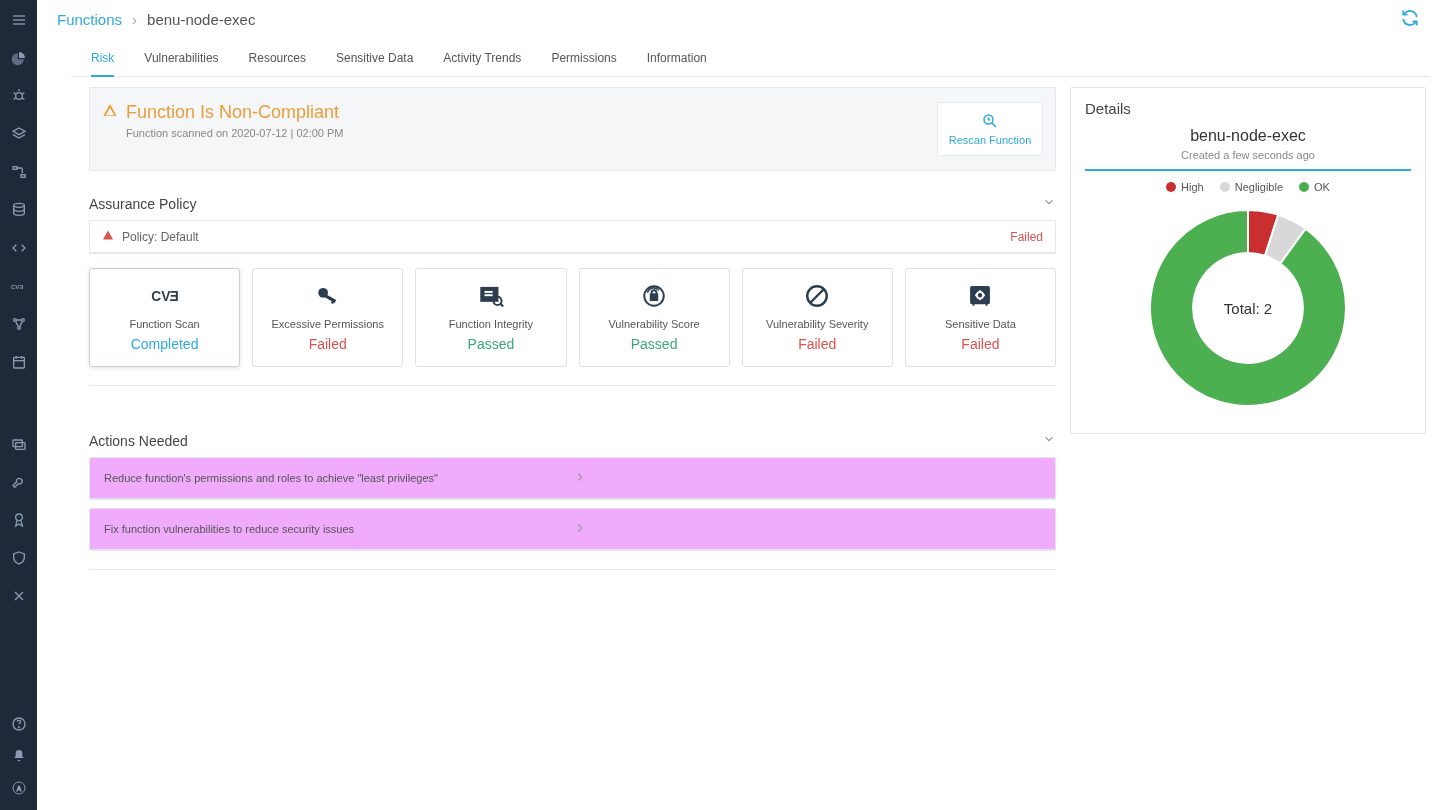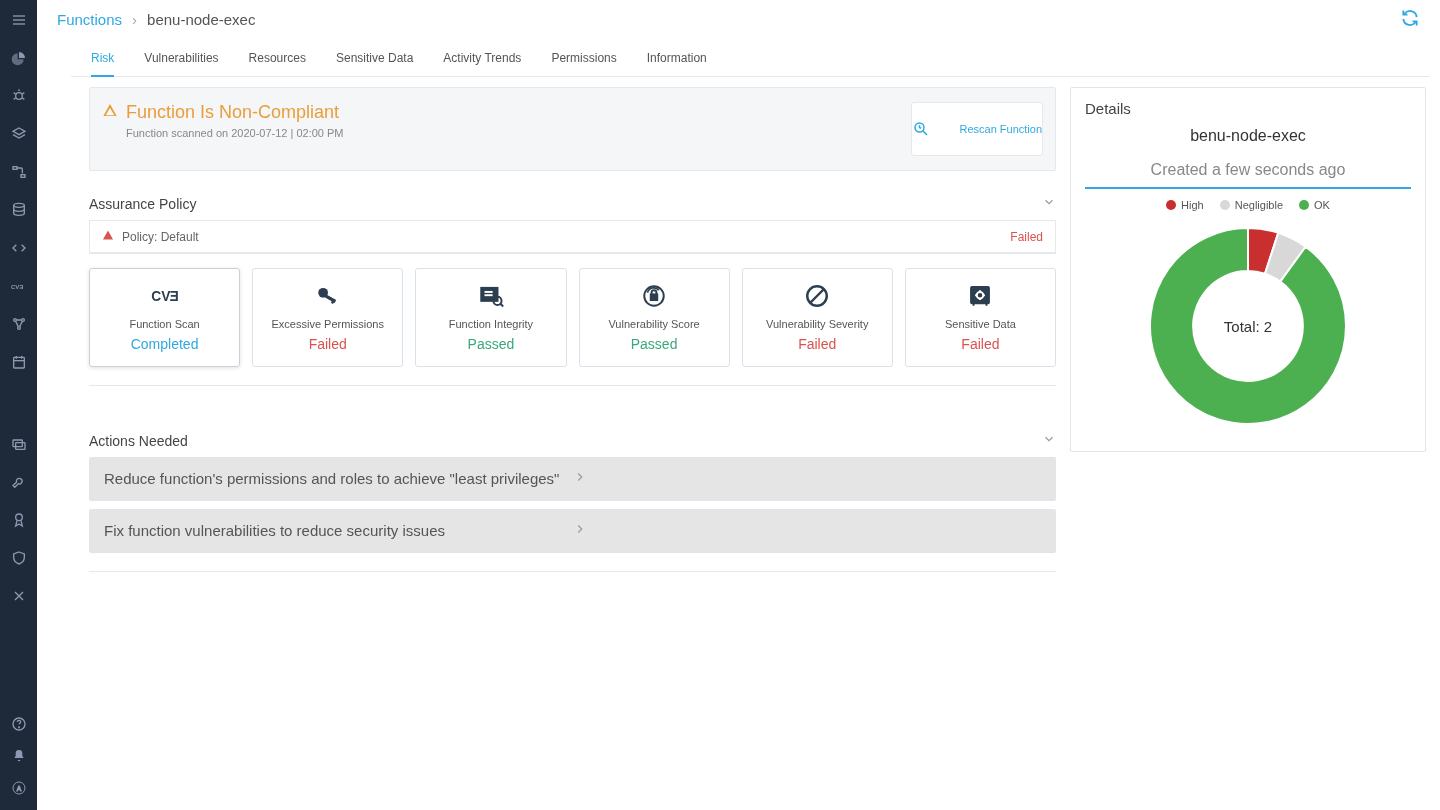--- a/index.html
+++ b/index.html
@@ -27,21 +27,21 @@
   .tab.active { color: #2fa9e0; border-bottom: 2px solid #2fa9e0; margin-bottom: -1px; }
   
   .content-row { display: flex; gap: 14px; padding: 10px 14px 20px 14px; }
   .content-left { flex: 1; }
   .content-right { width: 356px; }
   
   .banner { background: #f4f6f8; border: 1px solid #e5e8ec; border-radius: 2px; padding: 14px 12px; display: flex; align-items: flex-start; gap: 10px; margin: 0 0 18px 38px; }
   .banner-left { flex: 1; display: flex; align-items: flex-start; gap: 8px;}
   .banner-text h2 { color: #ea9e3b; font-size: 18px; font-weight: 500; }
   .banner-text p { font-size: 11px; color: #888; margin-top: 4px; }
-  .rescan-box { width: 132px; height: 54px; background: #fff; border: 1px solid #e5e8ec; border-radius: 3px; display: flex; flex-direction: row; align-items: center; justify-content: space-between; gap: 4px; color: #2fa9e0; cursor: pointer; font-size: 11px; }
+  .rescan-box { width: 106px; height: 54px; background: #fff; border: 1px solid #e5e8ec; border-radius: 3px; display: flex; flex-direction: column; align-items: center; justify-content: center; gap: 4px; color: #2fa9e0; cursor: pointer; font-size: 11px; }
   .rescan-box svg { width: 18px; height: 18px; }
   
   .section-head { display: flex; align-items: center; padding: 6px 0 8px 38px; }
   .section-head h3 { font-size: 14px; font-weight: 500; color: #444; flex: 1; }
   .chev { color: #999; cursor: pointer; }
   .chev svg { width: 14px; height: 14px; }
   
   .policy-bar { margin: 0 0 14px 38px; display: flex; align-items: center; border: 1px solid #e5e8ec; border-bottom: 2px solid #e5e8ec; background: #fff; padding: 8px 12px; gap: 8px; font-size: 12px;}
   .policy-bar .name { color: #666; flex: 1; }
   .policy-bar .status { color: #d9534f; }
@@ -51,28 +51,28 @@
   .tile.selected { box-shadow: 0 1px 4px rgba(0,0,0,.12); border-color: #c8d0da; }
   .tile .ticon { color: #2c3e50; }
   .tile .ticon svg { width: 30px; height: 26px; }
   .tile .tname { font-size: 11px; color: #555; text-align: center; }
   .tile .tstatus { font-size: 14px; }
   .st-completed { color: #2fa9e0; }
   .st-failed { color: #d9534f; }
   .st-passed { color: #3aa87a; }
   
   .actions-block { margin-top: 40px; margin-left: 38px;}
-  .action-row { border: 1px solid #e1e5ea; border-bottom: 2px solid #e1e5ea; background: #e5e5e5; border-radius: 2px; padding: 12px 14px; display: flex; align-items: center; font-size: 15px; color: #555; margin-bottom: 8px; cursor: pointer; }
+  .action-row { border: 1px solid #e1e5ea; border-bottom: 2px solid #e1e5ea; background: #f0abfc; border-radius: 2px; padding: 12px 14px; display: flex; align-items: center; font-size: 11px; color: #555; margin-bottom: 8px; cursor: pointer; }
   .action-row span { flex: 1; }
   
   .details-panel { border: 1px solid #e1e5ea; border-radius: 2px; padding: 12px 14px 20px 14px; }
   .details-panel h3 { font-size: 15px; font-weight: 500; color: #444; margin-bottom: 10px; }
   .details-header { text-align: center; padding-bottom: 8px; border-bottom: 2px solid #2fa9e0; }
   .details-header .dname { font-size: 16px; color: #333; }
-  .details-header .dmeta { font-size: 16px; color: #888; margin-top: 16px; }
+  .details-header .dmeta { font-size: 11px; color: #888; margin-top: 4px; }
   .legend { display: flex; justify-content: center; gap: 16px; margin: 10px 0 10px 0; font-size: 11px; color: #555; }
   .legend-item { display: flex; align-items: center; gap: 5px; }
   .dot { width: 10px; height: 10px; border-radius: 50%; }
   .dot-high { background: #c92f2f; }
   .dot-neg { background: #d8d8d8; }
   .dot-ok { background: #4caf50; }
   .donut-wrap { display: flex; justify-content: center; position: relative; }
   .donut-center { position: absolute; top: 50%; left: 50%; transform: translate(-50%, -50%); font-size: 15px; color: #333; }
   .warn-tri { color: #ea9e3b; }
   .warn-tri svg { width: 16px; height: 16px; }

